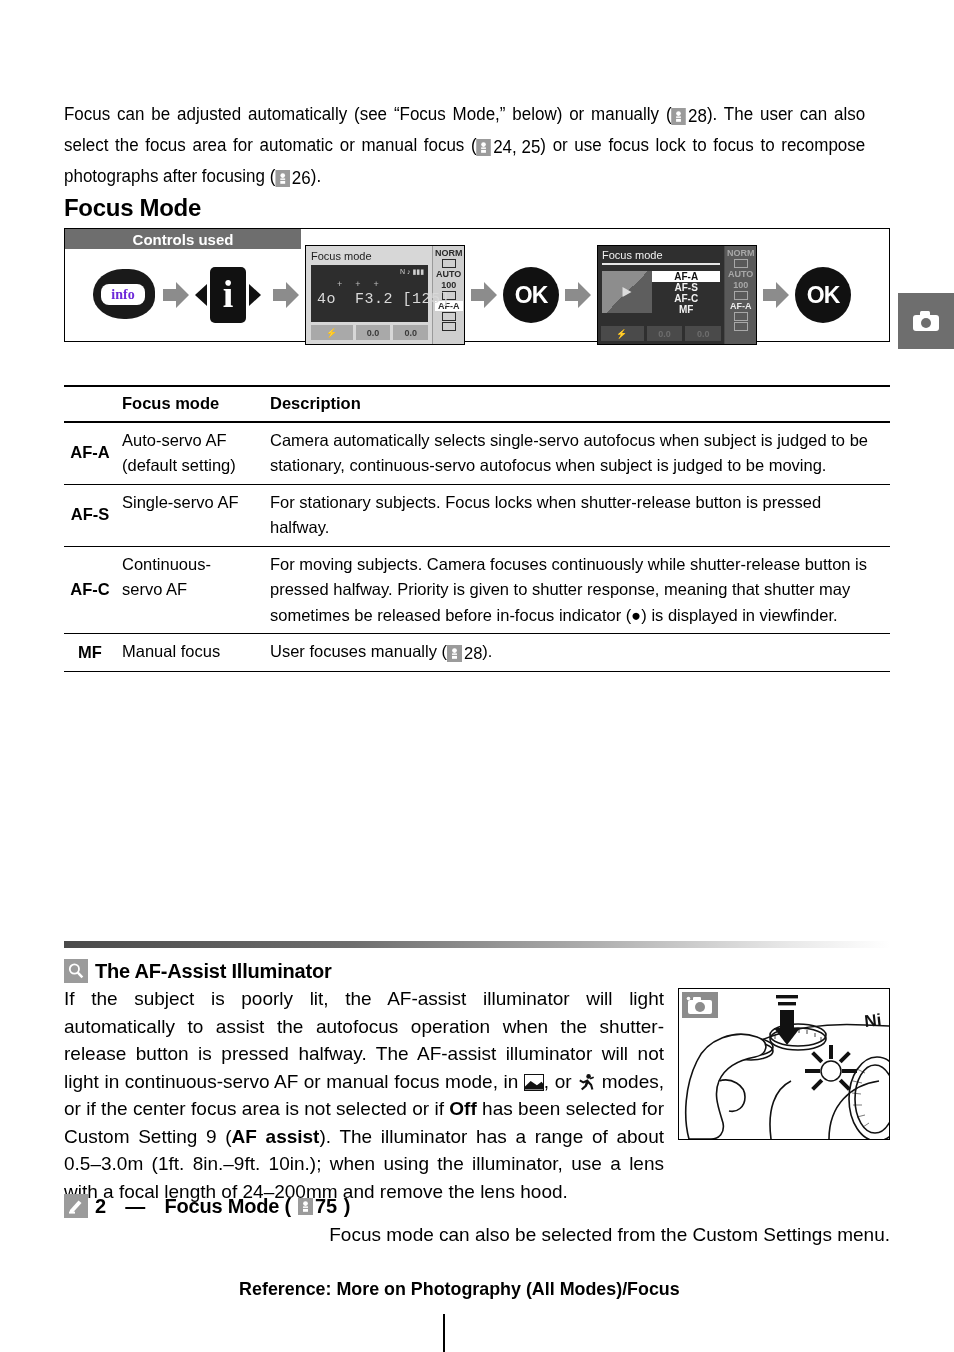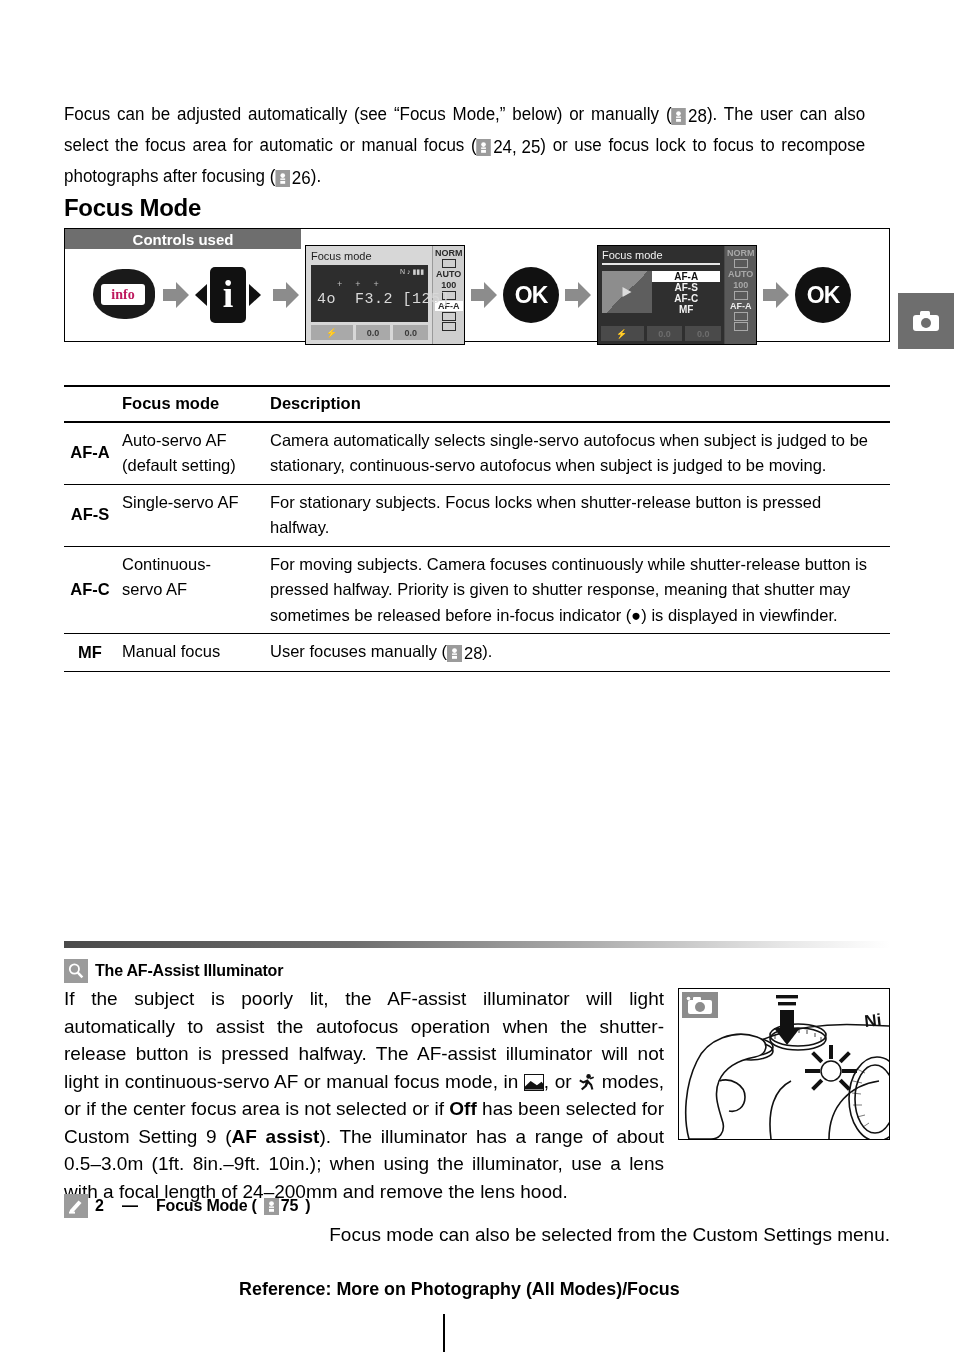--- a/index.html
+++ b/index.html
@@ -64,22 +64,22 @@
   .info-btn{
     flex:0 0 auto; width:66px; height:52px; position:relative; margin-left:26px;
   }
   .info-blob{
     position:absolute; left:2px; top:0; width:62px; height:50px;
     background:#1a1a1a;
     border-radius:48% 42% 46% 50% / 50% 46% 44% 48%;
   }
   .info-txt{
     position:absolute; left:10px; top:15px; width:44px; height:21px;
-    background:#fff; border-radius:3px;
-    color:#be185d; font-size:14px; font-weight:bold;
+    background:#fff; border-radius:8px;
+    color:#6d28d9; font-size:14px; font-weight:bold;
     display:flex; align-items:center; justify-content:center;
     font-family:"Liberation Serif", serif;
   }
 
   
   .isel{ flex:0 0 auto; width:72px; height:56px; position:relative; display:flex; align-items:center; }
   .isel .tri-l, .isel .tri-r{ width:0;height:0;border-top:11px solid transparent;border-bottom:11px solid transparent; }
   .isel .tri-l{ border-right:12px solid #111; }
   .isel .tri-r{ border-left:12px solid #111; }
   .isel .ibox{
@@ -198,21 +198,21 @@
 
   
   .grad-rule{
     position:absolute; left:64px; top:941px; width:826px; height:7px;
     background:linear-gradient(to right,#4a4a4a 0%,#6e6e6e 35%,#a9a9a9 62%,#e9e9e9 88%,#ffffff 100%);
   }
 
   
   .note-head{
     position:absolute; display:flex; align-items:center; gap:7px;
-    font-size:16px; font-weight:bold; letter-spacing:-0.2px;
+    font-size:20px; font-weight:bold; letter-spacing:-0.2px;
   }
   .note-icon{
     width:24px;height:24px;background:#9b9b9b;
     display:flex;align-items:center;justify-content:center;
     flex:0 0 auto;
   }
   .note-body{
     position:absolute; font-size:19px; line-height:27.5px;
     text-align:justify;
   }

